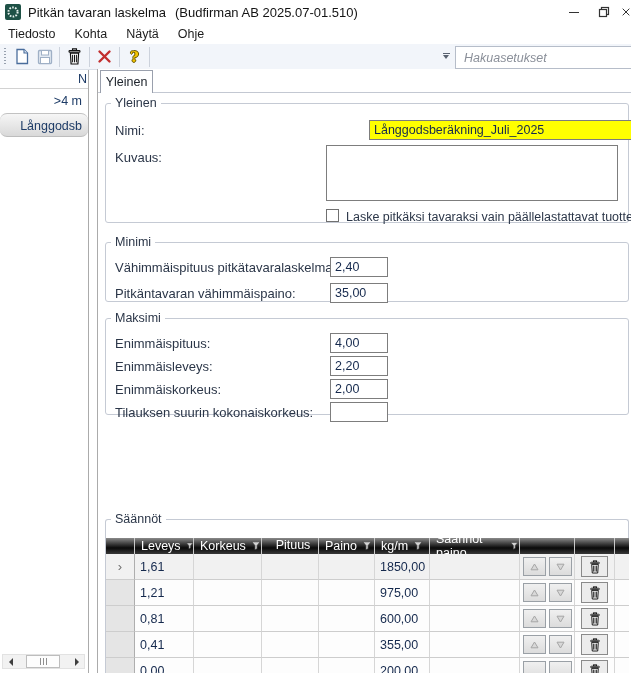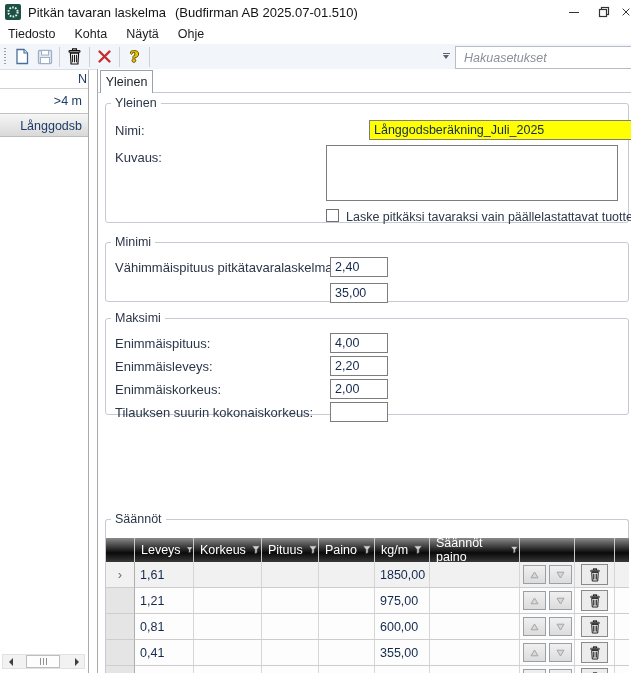--- a/index.html
+++ b/index.html
@@ -45,21 +45,21 @@
   .search-box::placeholder { font-style:italic; color:#8a8f99; }
 
   
   .sidebar { position:absolute; left:0; top:70px; width:89px; height:603px;
     background:#fff; border-right:1px solid #ababab; }
   .sb-header { height:19px; border-bottom:1px solid #d2d2d2; position:relative; }
   .sb-header-label { position:absolute; right:1px; top:2px; color:#1d3b66; font-size:12.5px; }
   .sb-item { height:24px; line-height:24px; text-align:right; padding-right:6px;
     color:#1d3b66; font-size:12.5px; white-space:nowrap; overflow:hidden; }
   .sb-item.selected { background:linear-gradient(180deg,#f6f6f6,#d9d9d9);
-    border-top:1px solid #c2c2c2; border-bottom:1px solid #bdbdbd; }
+    border-top:1px solid #c2c2c2; border-bottom:1px solid #bdbdbd;border-radius:7px; }
   .sb-scroll { position:absolute; left:2px; right:3px; bottom:4px; height:15px;
     display:flex; align-items:stretch; background:#f2f2f2; border:1px solid #e2e2e2; }
   .sb-arrow { width:15px; display:flex; align-items:center; justify-content:center; background:#f2f2f2; }
   .sb-arrow .tri-l { width:0;height:0;border-top:4px solid transparent;border-bottom:4px solid transparent;border-right:4px solid #3f3f3f; }
   .sb-arrow .tri-r { width:0;height:0;border-top:4px solid transparent;border-bottom:4px solid transparent;border-left:4px solid #3f3f3f; }
   .sb-track { flex:1; position:relative; }
   .sb-thumb { position:absolute; left:8px; top:0; width:34px; height:13px; background:#fdfdfd;
     border:1px solid #bdbdbd; display:flex; align-items:center; justify-content:center; gap:2px; }
   .sb-thumb i { display:block; width:1px; height:7px; background:#8f8f8f; }
 
@@ -88,30 +88,30 @@
     display:flex; align-items:center; padding:0 22px 0 6px; color:#15294d; font-size:12.5px; }
   .dropdown .dd-tri { position:absolute; right:7px; top:8px; width:0; height:0;
     border-left:4.5px solid transparent; border-right:4.5px solid transparent; border-top:5px solid #3a3f46; }
 
   .chk { position:absolute; left:220px; width:13px; height:13px; background:#fff; border:1px solid #707070; }
   .chk-label { position:absolute; left:240px; color:#2b3648; font-size:12.5px; white-space:nowrap; }
 
   
   .rtable { position:absolute; left:0; top:12px; width:523px; }
   .rrow { display:flex; height:26px; }
-  .rrow.hdr { height:24px; background:linear-gradient(180deg,#8a8a8a 0%,#3a3a3a 38%,#0a0a0a 62%,#383838 100%); }
+  .rrow.hdr { height:16px; background:linear-gradient(180deg,#8a8a8a 0%,#3a3a3a 38%,#0a0a0a 62%,#383838 100%); }
   .hcell { color:#fff; font-size:12.5px; display:flex; align-items:center; gap:5px;
     padding-left:6px; border-right:1px solid #c9c9c9; height:100%; }
   .hcell.sel { border-right:1px solid #c9c9c9; }
   .cell { border-right:1px solid #d6d6d6; border-bottom:1px solid #cdcdcd; height:100%;
     display:flex; align-items:center; padding-left:5px; color:#15294d; font-size:12.5px; background:#fdfdfd; }
   .rrow.selrow .cell { background:#f1f1f1; }
   .cell.selcol { background:#e5e5e5; border-right:1px solid #aeaeae; justify-content:center; padding-left:0;
     color:#6f6f6f; font-size:13px; }
-  .c0{width:29px;} .c1{width:59px;} .c2{width:68px;} .c3{width:57px;} .c4{width:56px;}
+  .c0{width:29px;} .c1{width:59px;} .c2{width:68px;} .c3{width:57px;flex-direction:column;} .c4{width:56px;}
   .c5{width:55px;} .c6{width:90px;} .c7{width:55px;} .c8{width:40px;} .c9{width:14px; border-right:none;}
   .cell.btncell { justify-content:center; padding-left:0; gap:3px; }
   .mini-btn { width:23px; height:19px; border:1px solid #9aa0a6; background:linear-gradient(180deg,#f0f0f0,#dcdcdc);
     display:flex; align-items:center; justify-content:center; }
   .trash-btn { width:27px; height:21px; border:1px solid #8a8a8a; background:#ececec;
     display:flex; align-items:center; justify-content:center; }
 </style>
 </head>
 <body>
 
@@ -226,20 +226,21 @@
       <span class="lbl" style="top:40px;">Kuvaus:</span>
       <textarea class="txt" style="left: 220px; top: 35px; width: 292px;"></textarea>
       <span class="chk" style="top:99px;"></span>
       <span class="chk-label" style="top:100px;">Laske pitkäksi tavaraksi vain päällelastattavat tuotteet</span>
     </fieldset>
 
     <fieldset class="grp" style="top:166px; height:67px;">
       <legend>Minimi</legend>
       <span class="lbl" style="top:11px;">Vähimmäispituus pitkätavaralaskelmalle:</span>
       <input class="txt small" style="top: 8px;" type="text" value="2,40">
+      <span class="lbl" style="top:37px;">Pitkäntavaran vähimmäispaino:</span>
       <input class="txt small" style="top: 34px;" type="text" value="35,00">
     </fieldset>
 
     <fieldset class="grp" style="top:242px; height:104px;">
       <legend>Maksimi</legend>
       <span class="lbl" style="top:11px;">Enimmäispituus:</span>
       <input class="txt small" style="top: 8px;" type="text" value="4,00">
       <span class="lbl" style="top:34px;">Enimmäisleveys:</span>
       <input class="txt small" style="top: 31px;" type="text" value="2,20">
       <span class="lbl" style="top:57px;">Enimmäiskorkeus:</span>

